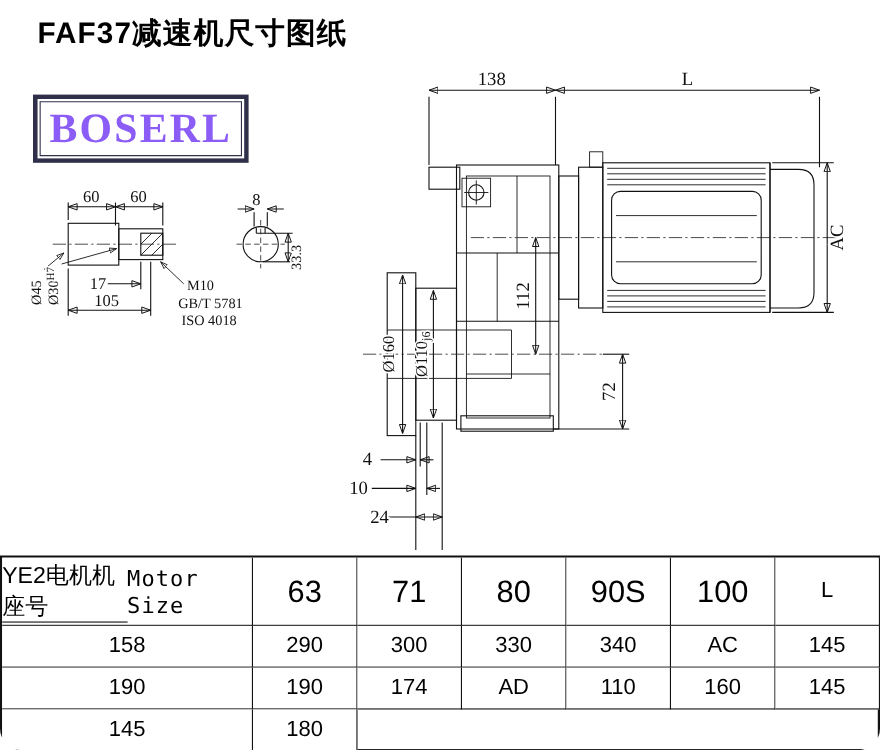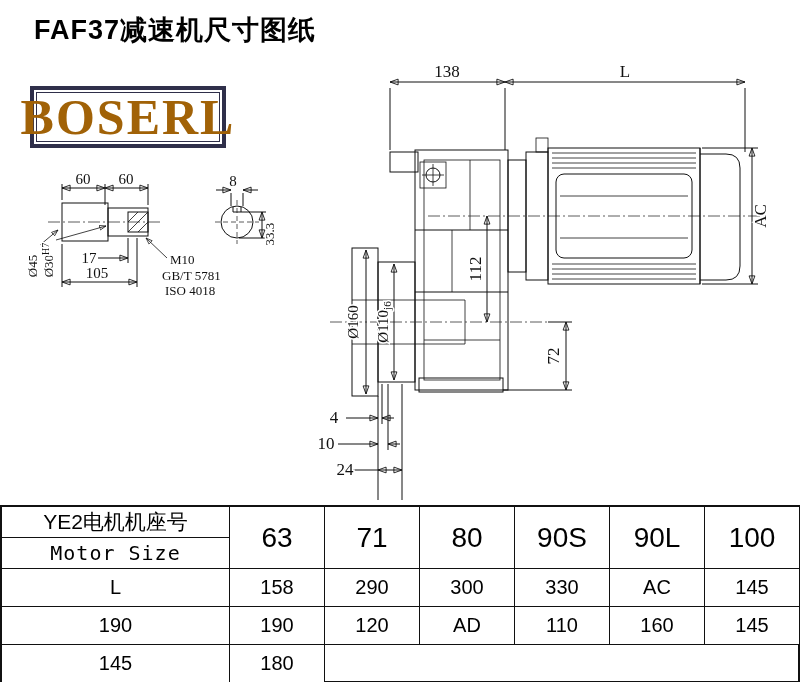--- a/index.html
+++ b/index.html
@@ -1,44 +1,44 @@
 <!DOCTYPE html>
 <html><head>
 <meta charset="utf-8">
 <style>
   html,body{margin:0;padding:0;background:#fff;}
   .page{position:relative;width:800px;height:682px;background:#fff;overflow:hidden;
-        font-family:"Liberation Sans",sans-serif;color:#111;}
+        font-family:"Liberation Sans",sans-serif;color:#111;border-radius:20px;}
   .title{position:absolute;left:34px;top:12px;font-size:27px;font-weight:bold;
          letter-spacing:1px;color:#000;}
   .logo{position:absolute;left:30px;top:86px;width:188px;height:54px;
         border:4px solid #2f2f4a;box-shadow:inset 0 0 0 2px #fff,inset 0 0 0 3px #2f2f4a;
         display:flex;align-items:center;justify-content:center;background:#fff;}
-  .logo-text{font-family:"Liberation Serif",serif;font-weight:bold;font-size:50px;
-             color:#a16207;letter-spacing:2px;line-height:1;}
+  .logo-text{font-family:"Liberation Serif",serif;font-weight:bold;font-size:38px;
+             color:#8b5cf6;letter-spacing:2px;line-height:1;}
   svg.draw{position:absolute;left:0;top:48px;}
   svg.draw line,svg.draw rect,svg.draw circle,svg.draw path,svg.draw polyline{
         stroke:#111;stroke-width:1;fill:none;}
   svg.draw .thin{stroke-width:0.8;}
   svg.draw .cl{stroke:#333;stroke-width:0.8;stroke-dasharray:12 3 2 3;}
   svg.draw .dash{stroke:#333;stroke-width:0.8;stroke-dasharray:5 3;}
   svg.draw text{font-family:"Liberation Serif",serif;fill:#111;stroke:#fff;stroke-width:3px;
         paint-order:stroke;font-size:17px;}
   svg.draw text.sm{font-size:13px;}
   svg.draw text.md{font-size:15px;}
   
   .tbl{position:absolute;left:0;top:505px;width:796px;height:174px;
        border:2px solid #111;display:grid;
        grid-template-columns:228px repeat(6,95px);
        grid-template-rows:62px 38px 38px 38px;}
   .c{border-right:1px solid #111;border-bottom:1px solid #111;
      display:flex;align-items:center;justify-content:center;
      font-size:20px;color:#000;background:#fff;}
   .c.hd{font-size:28px;}
-  .c.first{flex-direction:column;justify-content:stretch;padding:0;}
+  .c.first{justify-content:stretch;padding:0;}
   .hline{flex:1;width:100%;display:flex;align-items:center;justify-content:center;
          font-size:21px;}
   .hline.top{border-bottom:1px solid #111;}
   .hline.bot{font-family:"DejaVu Sans Mono",monospace;font-size:20px;letter-spacing:1px;}
 </style>
 </head>
 <body>
 
 <div class="page">
 
@@ -200,34 +200,34 @@
 
   <div class="tbl">
     <div class="c first">
       <div class="hline top">YE2电机机座号</div>
       <div class="hline bot">Motor Size</div>
     </div>
     <div class="c hd">63</div>
     <div class="c hd">71</div>
     <div class="c hd">80</div>
     <div class="c hd">90S</div>
-    <div class="c hd">90L</div>
     <div class="c hd">100</div>
 
     <div class="c">L</div>
     <div class="c">158</div>
     <div class="c">290</div>
     <div class="c">300</div>
     <div class="c">330</div>
+    <div class="c">340</div>
 
     <div class="c">AC</div>
     <div class="c">145</div>
     <div class="c">190</div>
     <div class="c">190</div>
-    <div class="c">120</div>
+    <div class="c">174</div>
 
     <div class="c">AD</div>
     <div class="c">110</div>
     <div class="c">160</div>
     <div class="c">145</div>
     <div class="c">145</div>
     <div class="c">180</div>
   </div>
 
 </div>

